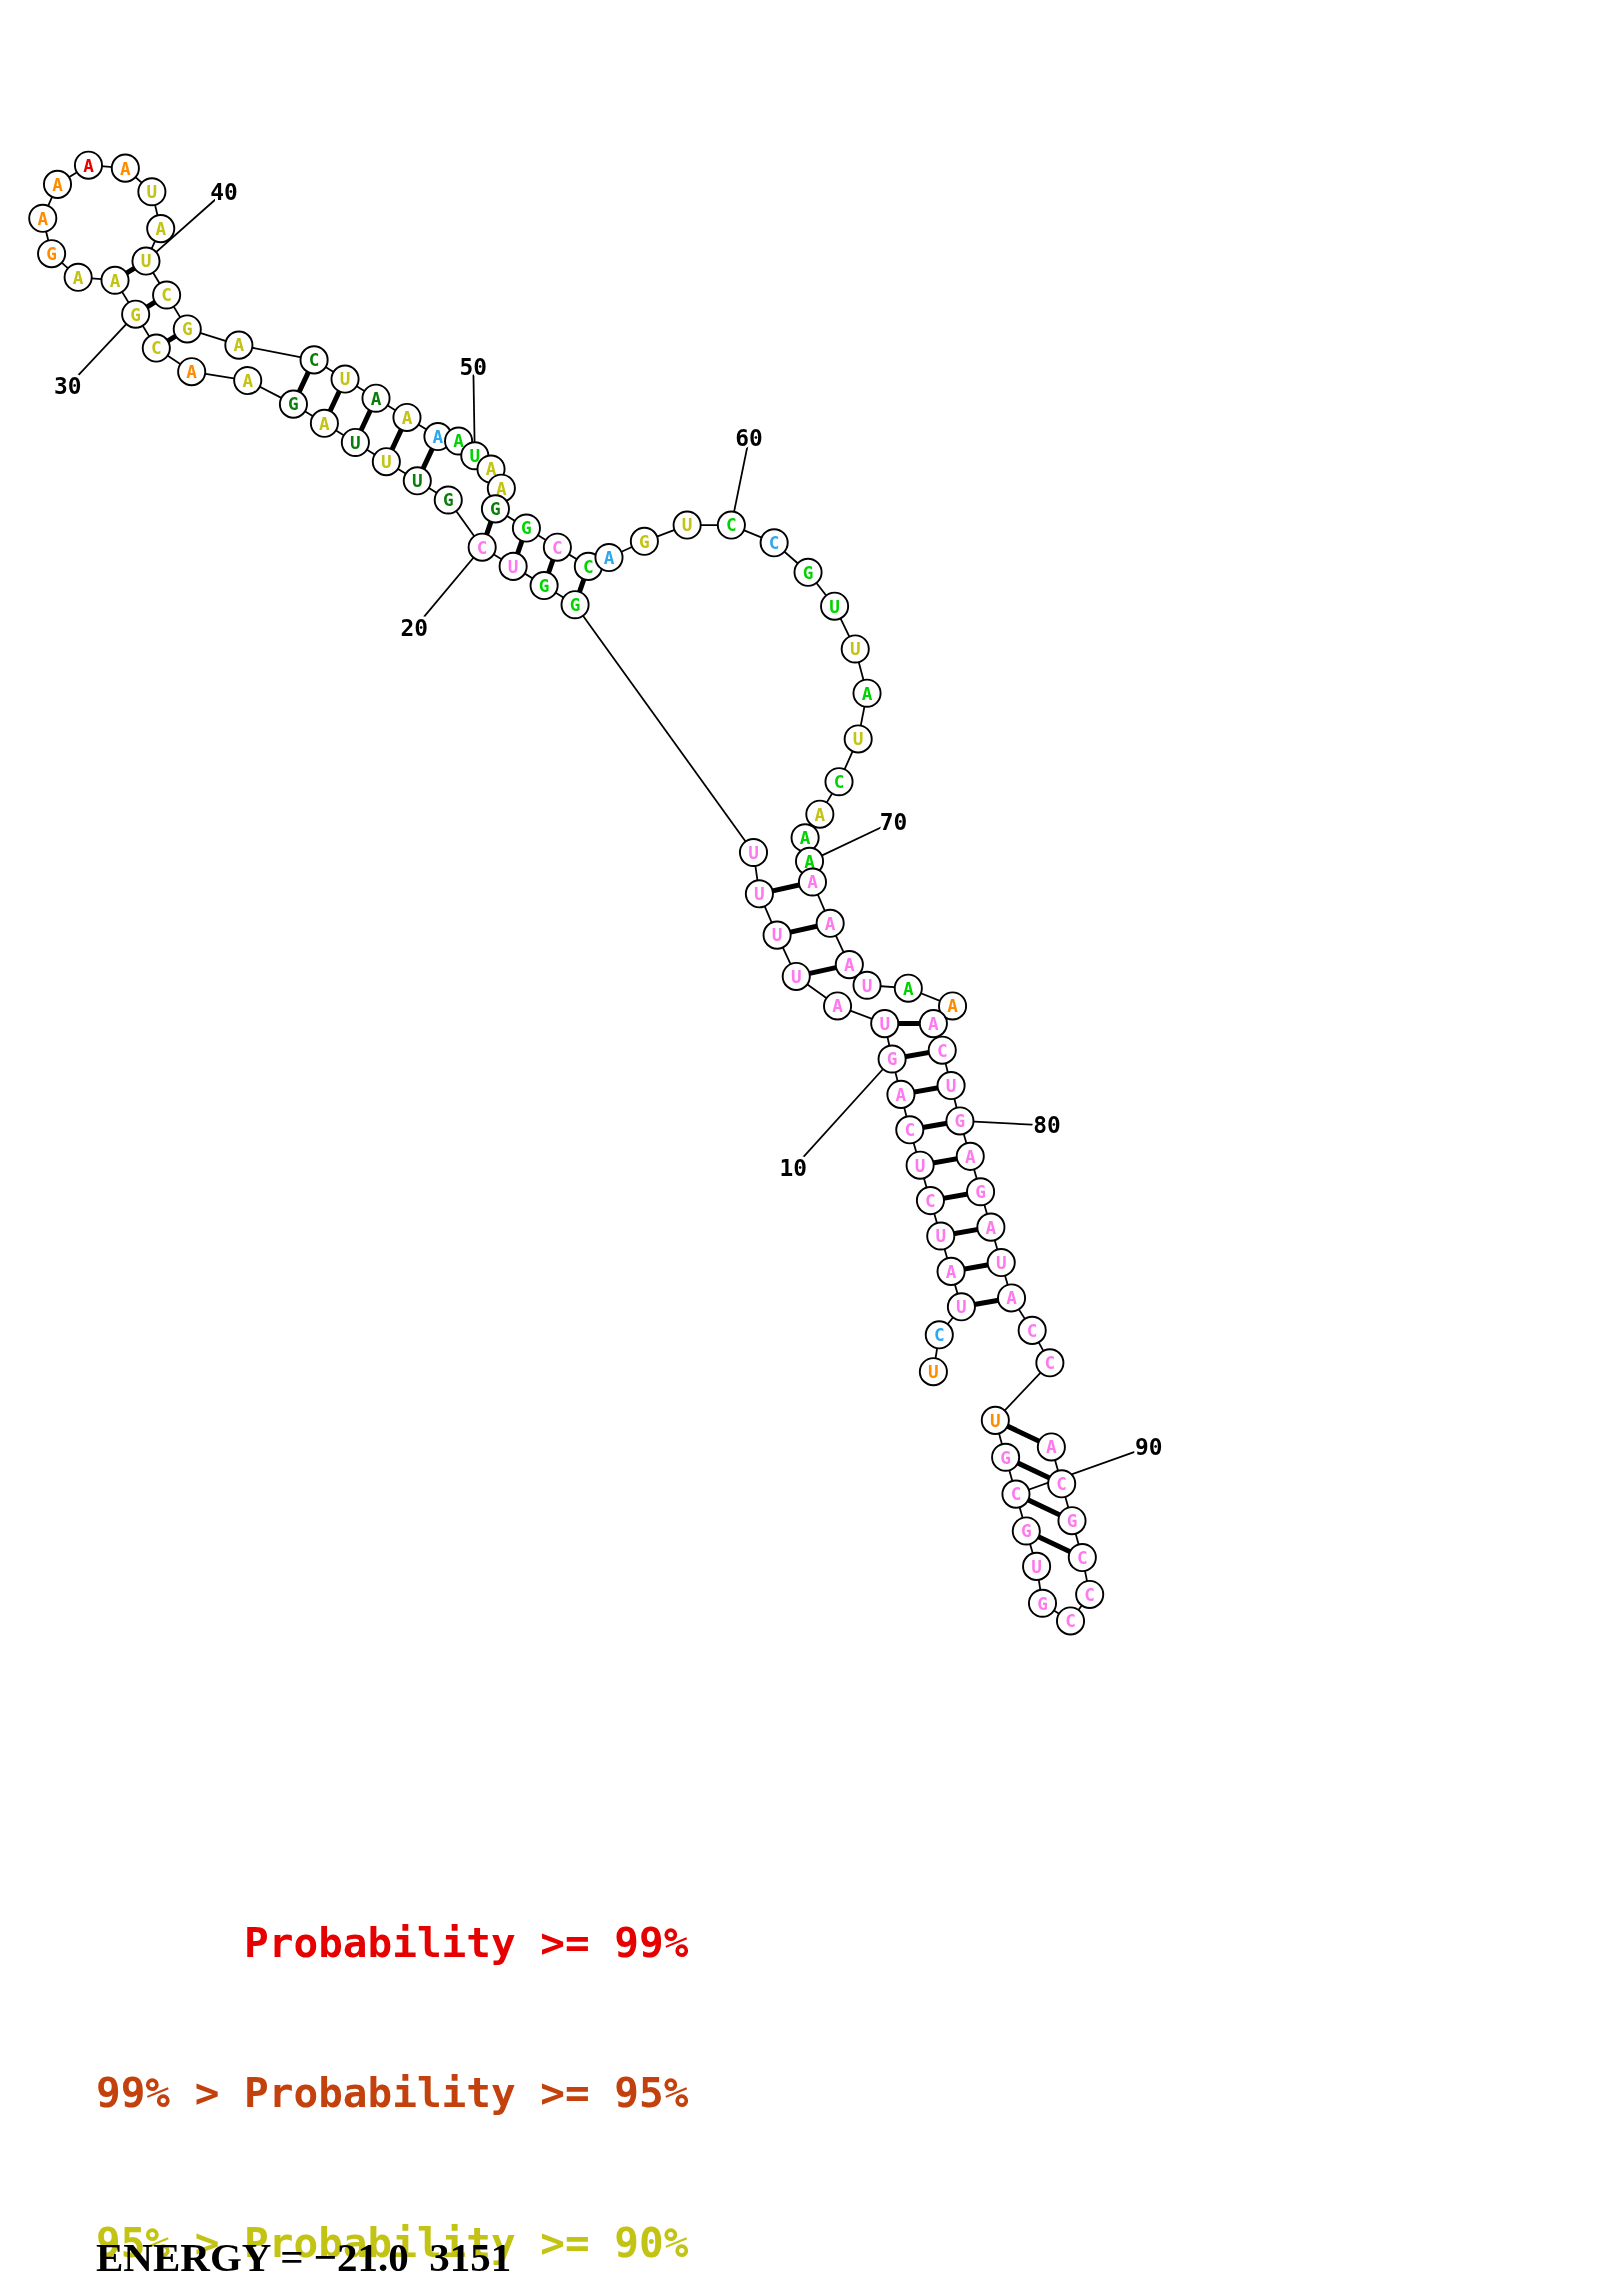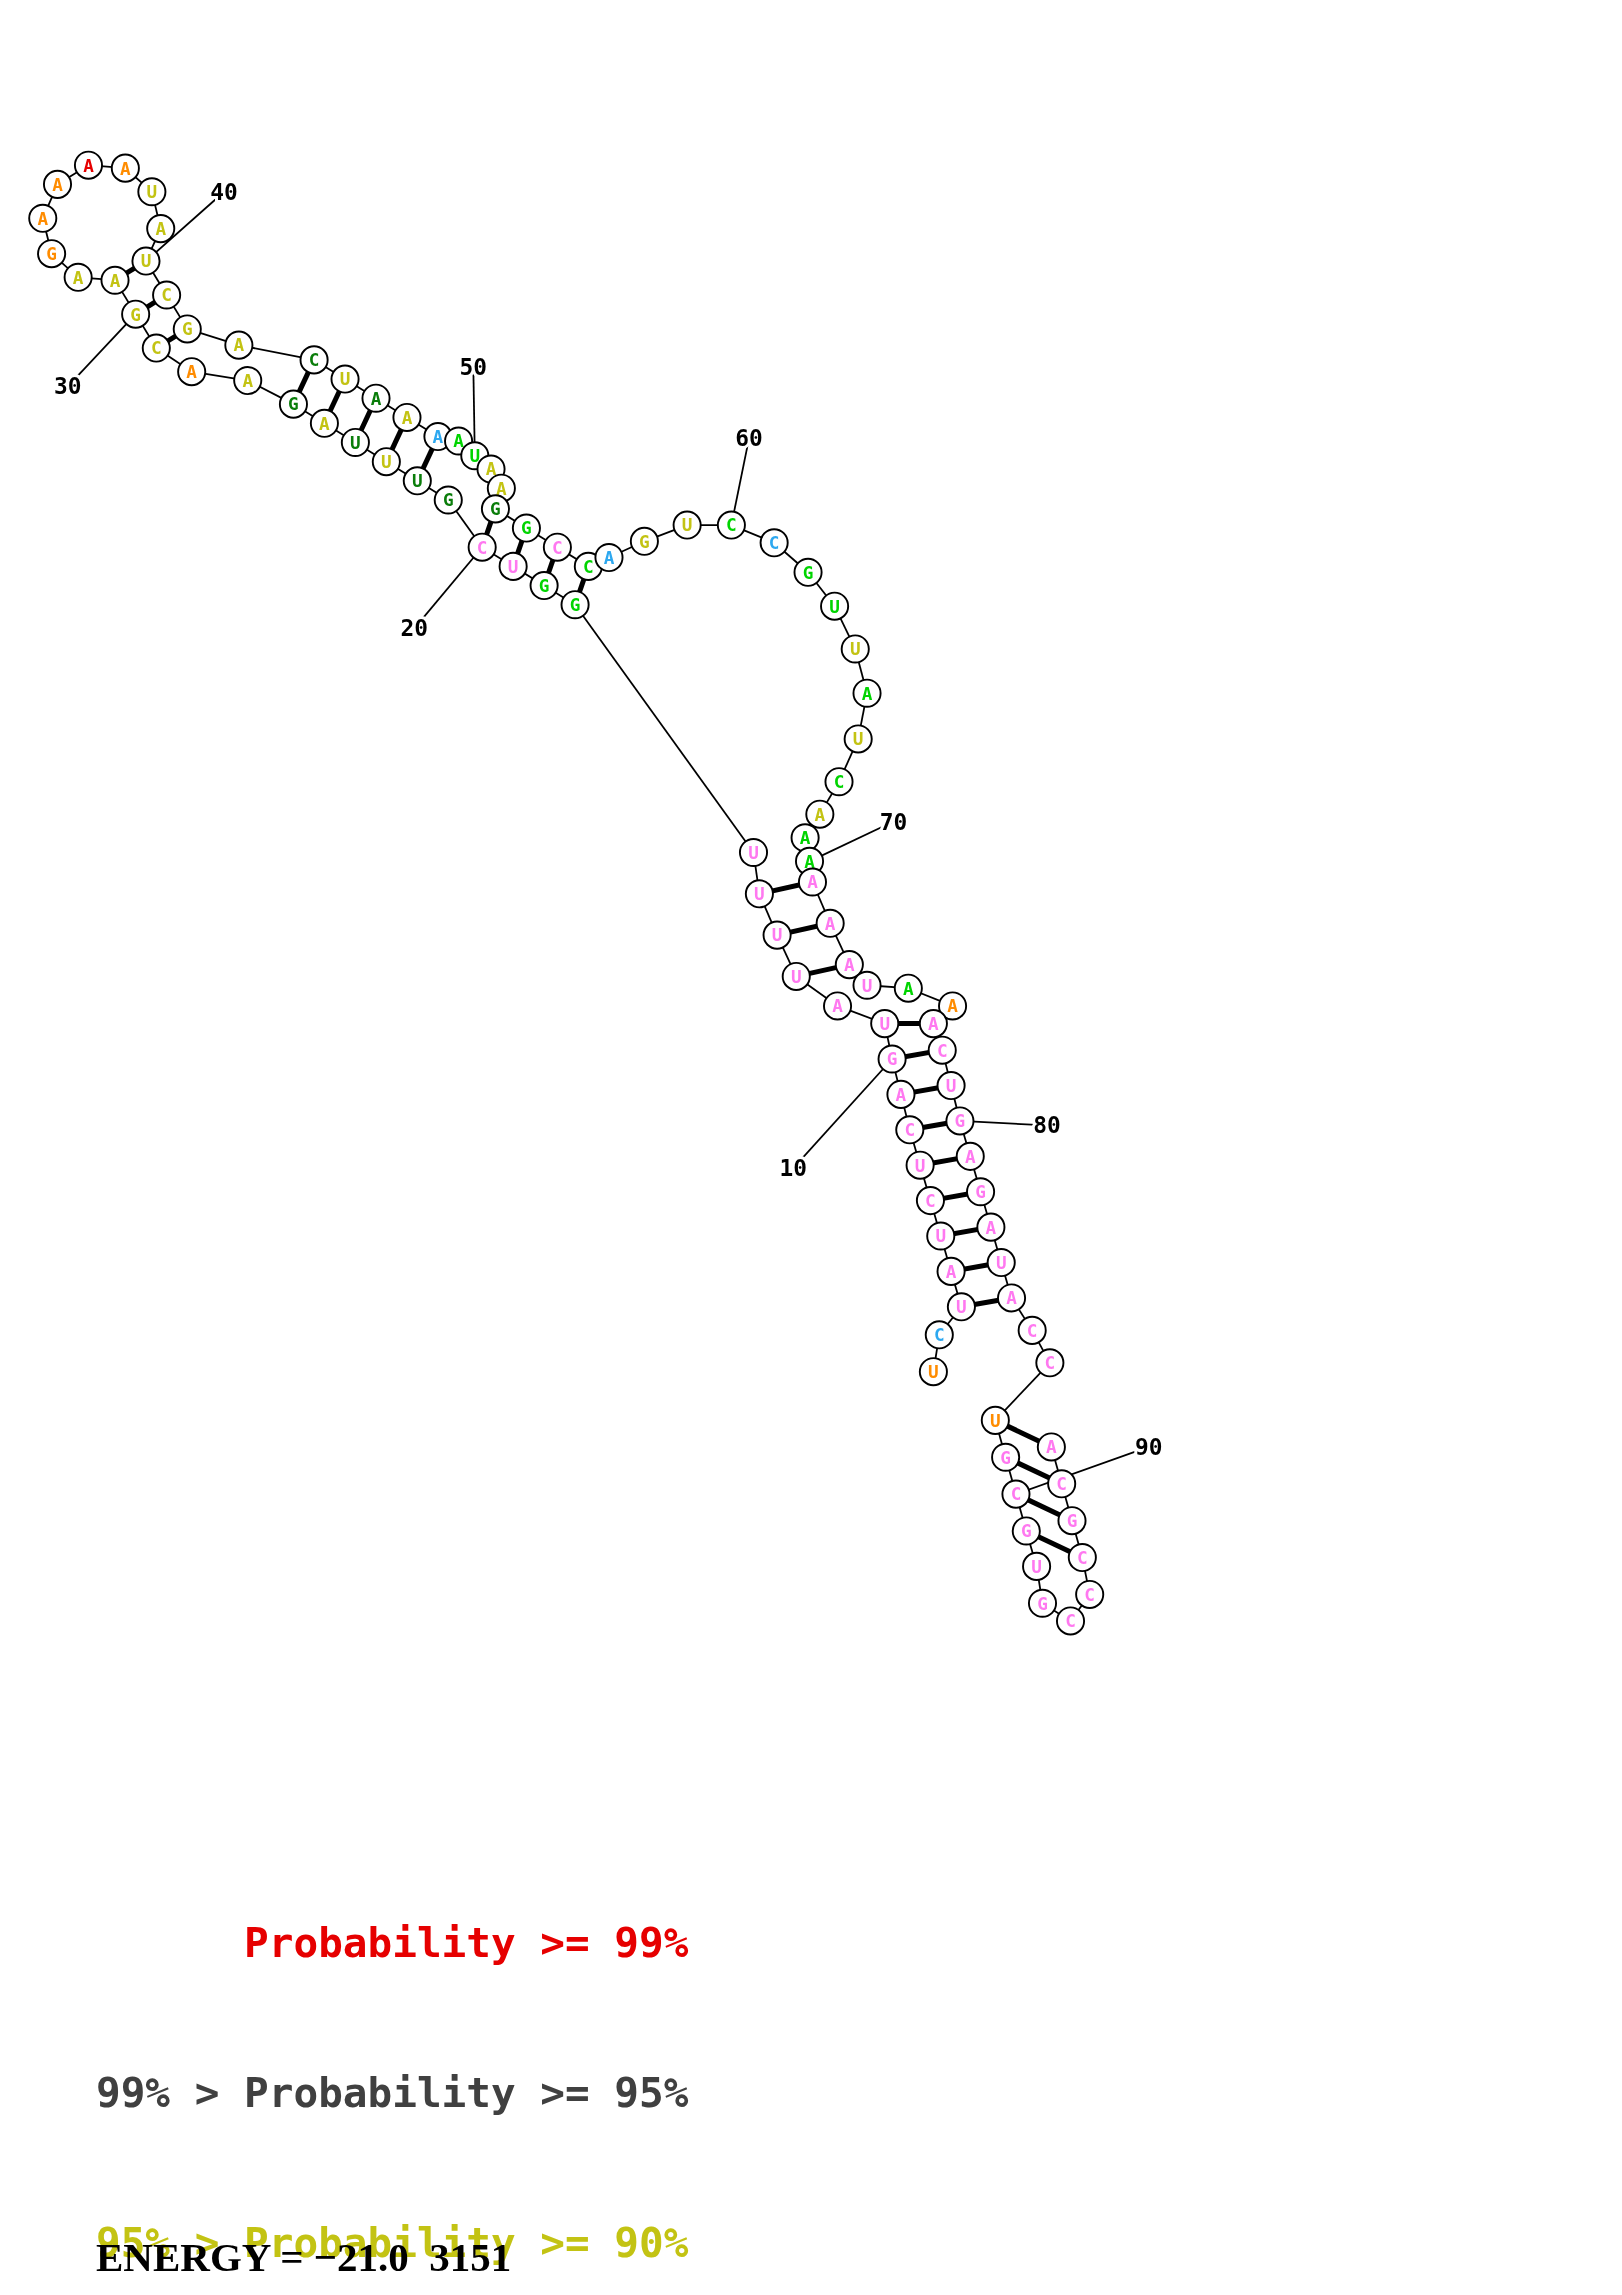--- a/index.html
+++ b/index.html
@@ -369,21 +369,21 @@
       <text x="152" y="130" dy="0.35em" text-anchor="middle" font-size="15.5" font-weight="bold" fill="#000000" stroke="#ffffff" stroke-width="4" paint-order="stroke">40</text>
       <text x="321" y="249" dy="0.35em" text-anchor="middle" font-size="15.5" font-weight="bold" fill="#000000" stroke="#ffffff" stroke-width="4" paint-order="stroke">50</text>
       <text x="508" y="297" dy="0.35em" text-anchor="middle" font-size="15.5" font-weight="bold" fill="#000000" stroke="#ffffff" stroke-width="4" paint-order="stroke">60</text>
       <text x="606" y="557" dy="0.35em" text-anchor="middle" font-size="15.5" font-weight="bold" fill="#000000" stroke="#ffffff" stroke-width="4" paint-order="stroke">70</text>
       <text x="710" y="763" dy="0.35em" text-anchor="middle" font-size="15.5" font-weight="bold" fill="#000000" stroke="#ffffff" stroke-width="4" paint-order="stroke">80</text>
       <text x="779" y="981" dy="0.35em" text-anchor="middle" font-size="15.5" font-weight="bold" fill="#000000" stroke="#ffffff" stroke-width="4" paint-order="stroke">90</text>
     </svg>
 
   <div class="legend">
     <div class="legend-row" style="color: rgb(230, 0, 0);">      Probability &gt;= 99%</div>
-    <div class="legend-row" style="color: #404040;">99% &gt; Probability &gt;= 95%</div>
+    <div class="legend-row" style="color: #c2410c;">99% &gt; Probability &gt;= 95%</div>
     <div class="legend-row" style="color: rgb(195, 195, 19);">95% &gt; Probability &gt;= 90%</div>
     
     
     
     
     
   </div>
 
   <div class="energy">ENERGY = −21.0  3151</div>
 

